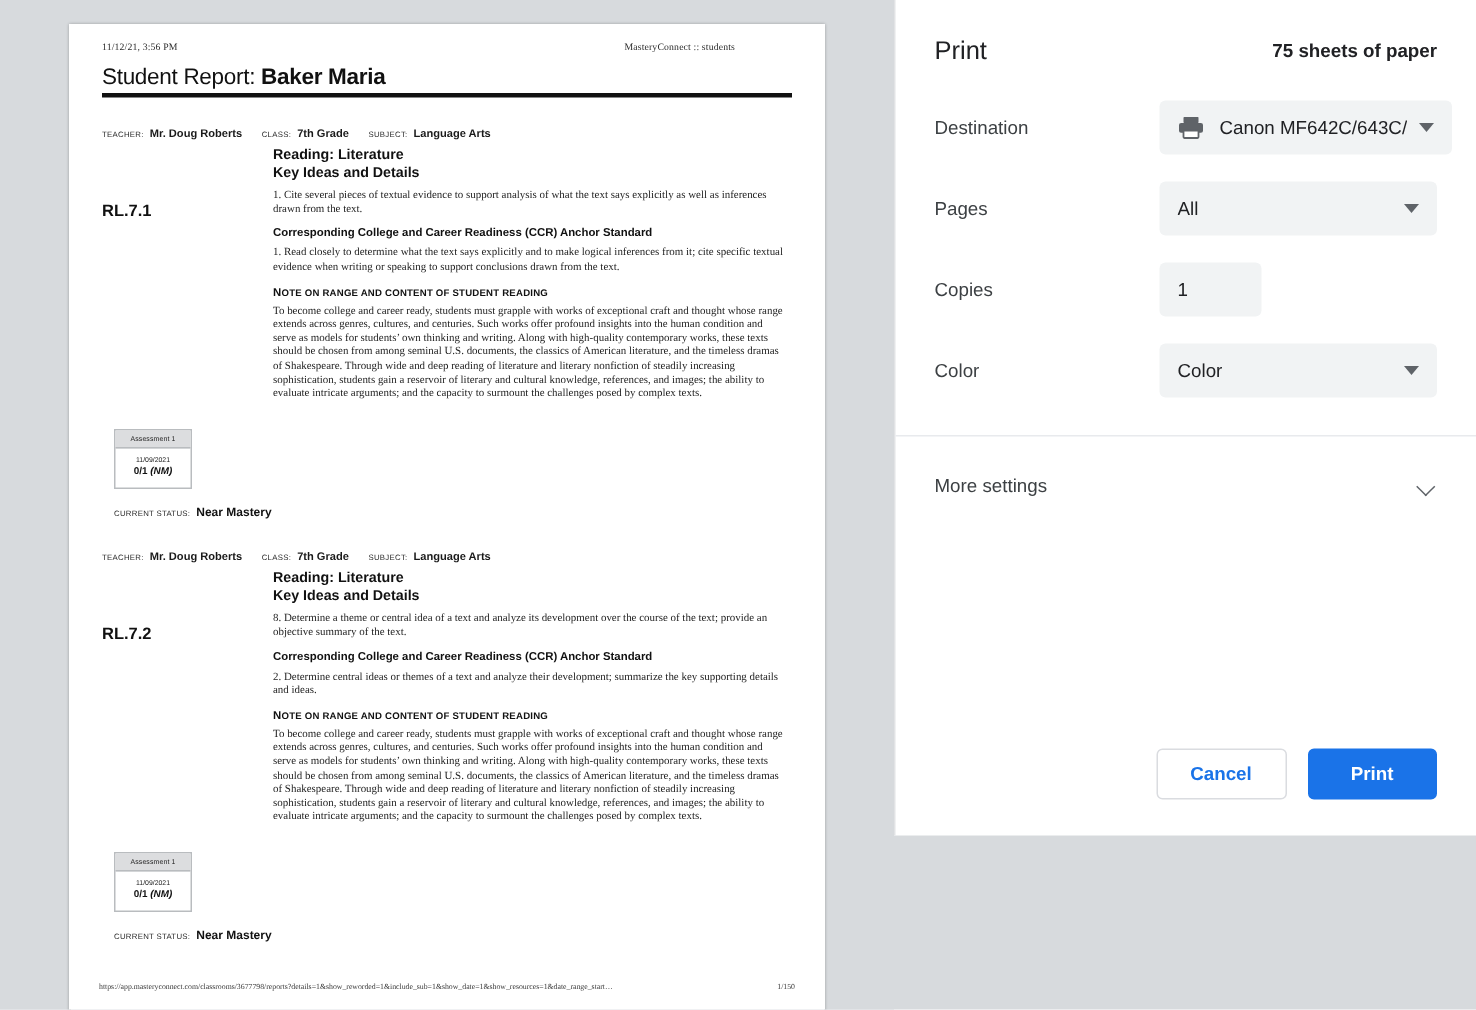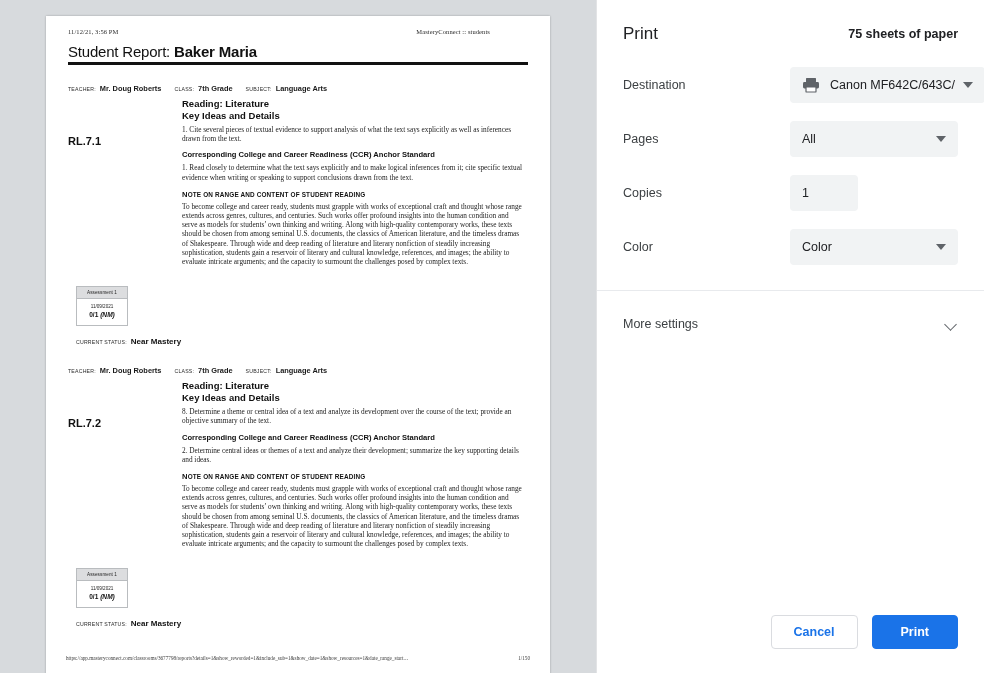--- a/index.html
+++ b/index.html
@@ -65,30 +65,30 @@
   .page-footer{
     position:absolute;left:20px;right:20px;bottom:16px;
     display:flex;justify-content:space-between;align-items:baseline;
     font-family:"Liberation Serif", serif;font-size:5.2px;color:#3a3a3a;
   }
   .page-footer .u{overflow:hidden;white-space:nowrap;}
   .page-footer .pg{padding-left:10px;white-space:nowrap;}
 
   
   .print-panel{
-    position:absolute;right:0;top:0;width:388px;height:673px;
+    position:absolute;right:0;top:0;width:388px;height:557px;
     background:#ffffff;border-left:1px solid #e2e3e5;box-sizing:border-box;
   }
   .pp-head{display:flex;justify-content:space-between;align-items:center;
     padding:24px 26px 0 26px;}
   .pp-title{font-size:17px;color:#202124;}
   .pp-sheets{font-size:12.5px;color:#202124;font-weight:700;}
 
   .pp-rows{padding:14px 26px 0 26px;}
-  .pp-row{display:flex;align-items:center;height:54px;gap:17px;}
+  .pp-row{display:flex;align-items:center;height:54px;}
   .pp-label{width:150px;flex:0 0 150px;font-size:12.5px;color:#3c4043;}
   .pp-field{
     flex:1;height:36px;background:#f1f3f4;border-radius:4px;
     display:flex;align-items:center;padding:0 12px;box-sizing:border-box;
     position:relative;
   }
   .pp-field.narrow{flex:0 0 68px;}
   .pp-value{font-size:12.5px;color:#202124;flex:1;overflow:hidden;white-space:nowrap;}
   .caret{
     width:0;height:0;border-left:5px solid transparent;border-right:5px solid transparent;

